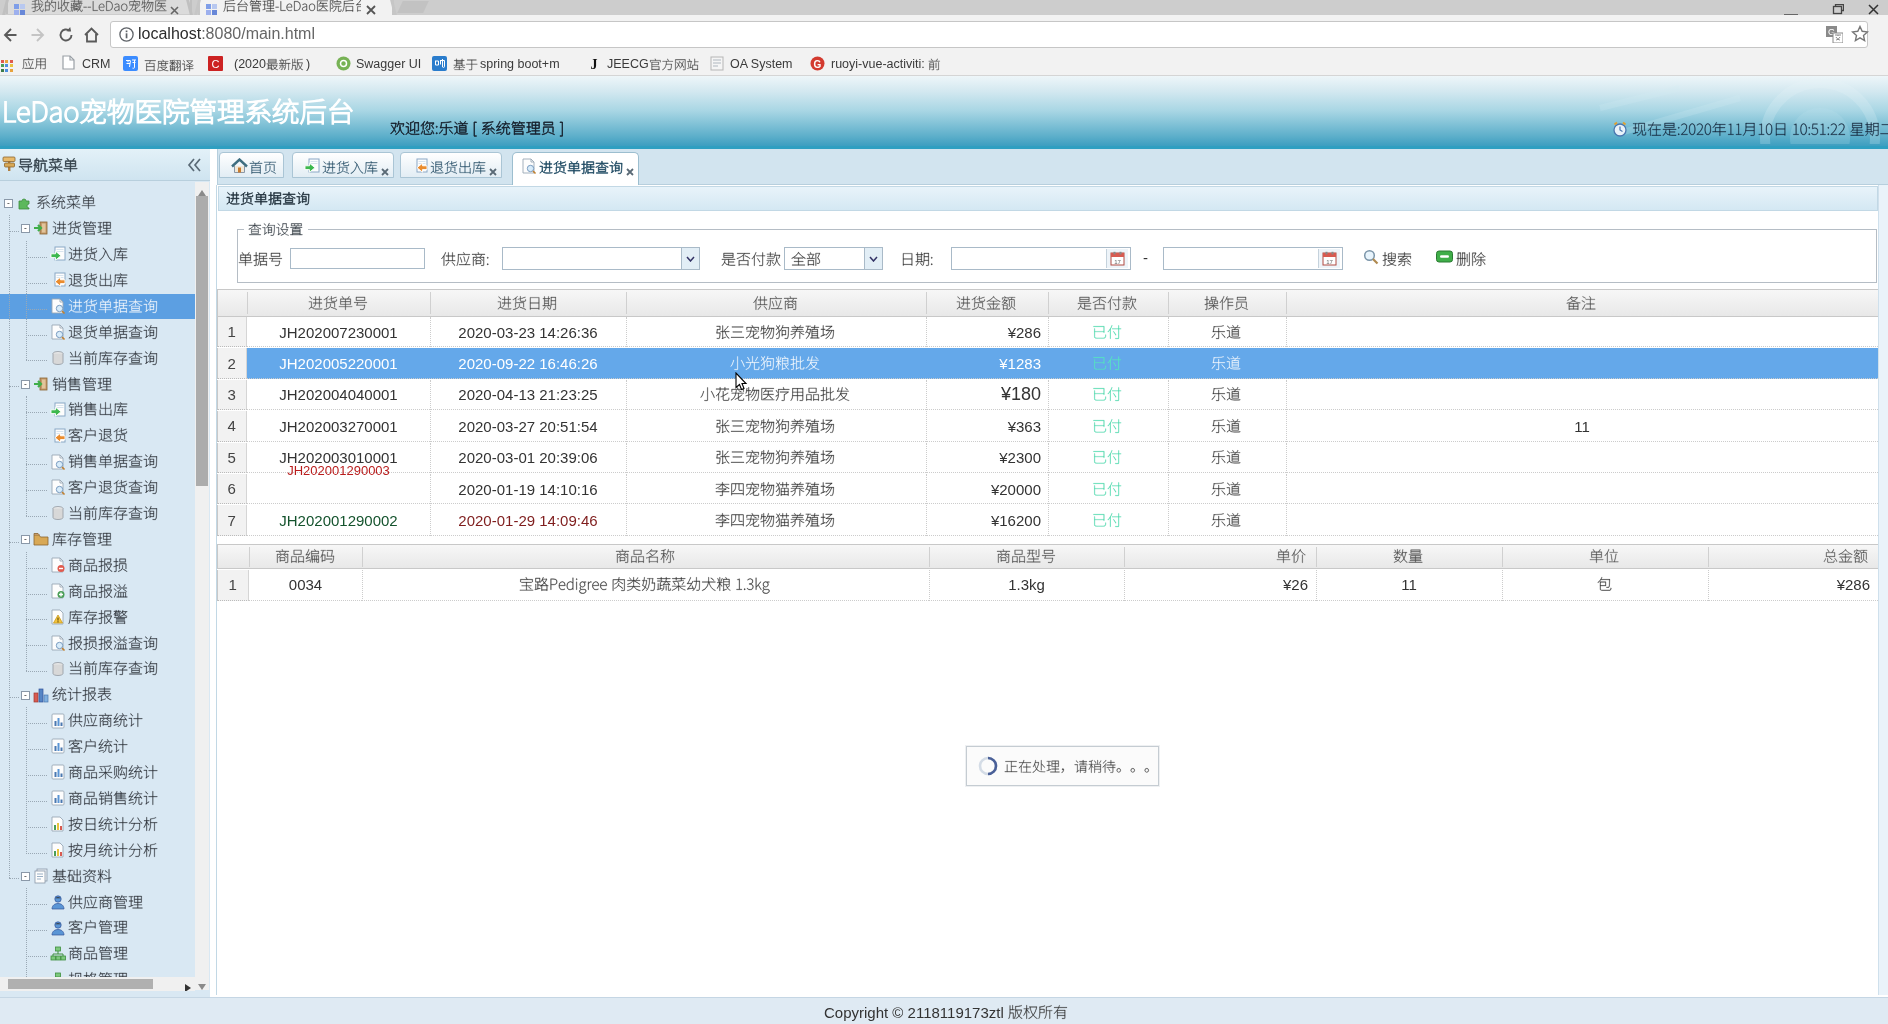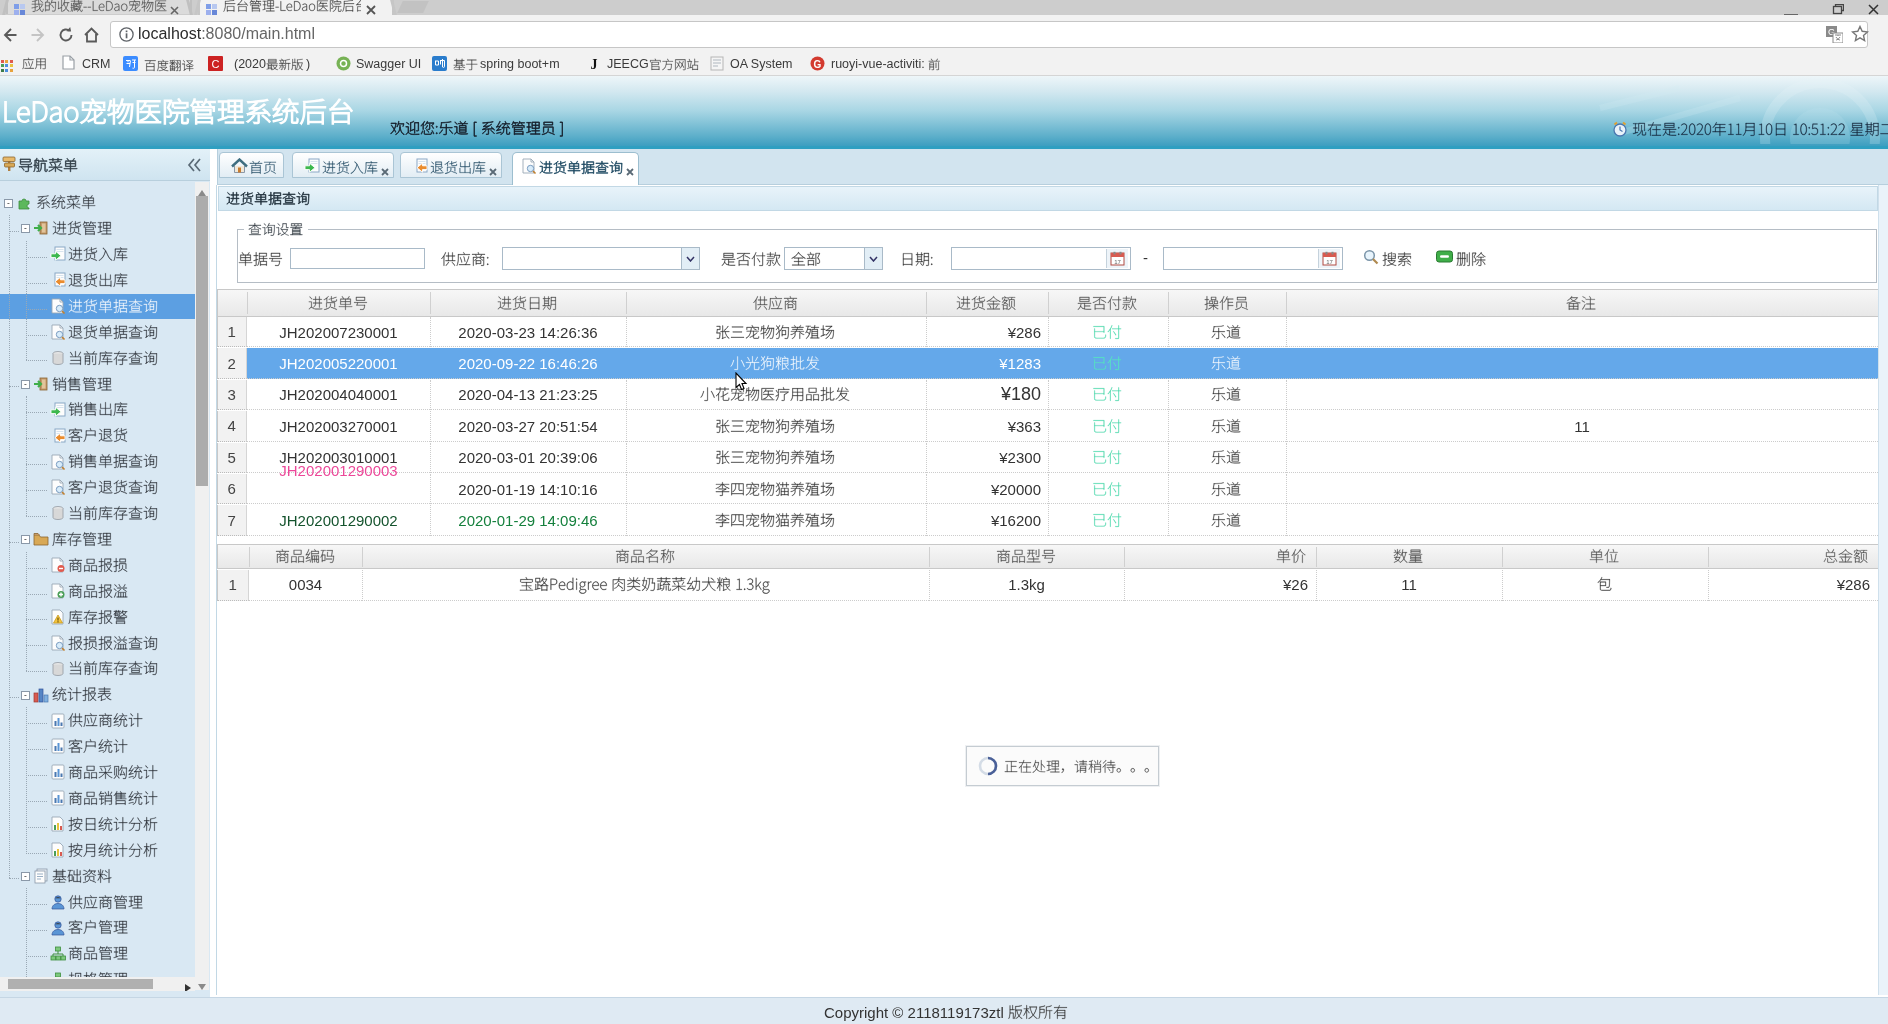--- a/index.html
+++ b/index.html
@@ -1413,21 +1413,21 @@
     </svg>
   </div>
 <div style="position:absolute;left:430px;top:442.6px;width:1px;height:30.4px;border-left:1px dotted #ccc"></div>
 <div style="position:absolute;left:626px;top:442.6px;width:1px;height:30.4px;border-left:1px dotted #ccc"></div>
 <div style="position:absolute;left:926px;top:442.6px;width:1px;height:30.4px;border-left:1px dotted #ccc"></div>
 <div style="position:absolute;left:1048px;top:442.6px;width:1px;height:30.4px;border-left:1px dotted #ccc"></div>
 <div style="position:absolute;left:1168px;top:442.6px;width:1px;height:30.4px;border-left:1px dotted #ccc"></div>
 <div style="position:absolute;left:1286px;top:442.6px;width:1px;height:30.4px;border-left:1px dotted #ccc"></div>
 <div style="position:absolute;left:247px;top:474px;width:1631px;height:30.4px;background:#ffffff;border-bottom:1px dotted #ccc"></div>
 <div class="cellc" style="left:216.5px;top:474px;width:30.5px;height:30.4px;background:#f2f2f2;border-bottom:1px dotted #bbb;border-left:1px solid #c8c8c8;border-right:1px solid #d5d5d5;font-size:15px;color:#444">6</div>
-<div class="cellc" style="left:247px;top:455px;width:183px;height:30.4px;font-size:15px;color:#ec4899">JH202001290003</div>
+<div class="cellc" style="left:247px;top:455px;width:183px;height:30.4px;font-size:13px;color:#b91c1c">JH202001290003</div>
 <div class="cellc" style="left:430px;top:474px;width:196px;height:30.4px;font-size:15px;color:#333">2020-01-19 14:10:16</div>
 <div class="cellc" style="left:626px;top:474px;width:300px;height:30.4px">
     <svg class="ct" width="122" height="19" viewBox="0 0 122 19">
       <g fill="#333" stroke="#333" stroke-width="20" transform="translate(0,14.7) scale(0.015000,-0.015000)">
         <use href="#g130" x="0"></use>
         <use href="#g131" x="1000"></use>
         <use href="#g10" x="2000"></use>
         <use href="#g11" x="3000"></use>
         <use href="#g132" x="4000"></use>
         <use href="#g119" x="5000"></use>
@@ -1455,21 +1455,21 @@
   </div>
 <div style="position:absolute;left:430px;top:474px;width:1px;height:30.4px;border-left:1px dotted #ccc"></div>
 <div style="position:absolute;left:626px;top:474px;width:1px;height:30.4px;border-left:1px dotted #ccc"></div>
 <div style="position:absolute;left:926px;top:474px;width:1px;height:30.4px;border-left:1px dotted #ccc"></div>
 <div style="position:absolute;left:1048px;top:474px;width:1px;height:30.4px;border-left:1px dotted #ccc"></div>
 <div style="position:absolute;left:1168px;top:474px;width:1px;height:30.4px;border-left:1px dotted #ccc"></div>
 <div style="position:absolute;left:1286px;top:474px;width:1px;height:30.4px;border-left:1px dotted #ccc"></div>
 <div style="position:absolute;left:247px;top:505.4px;width:1631px;height:30.4px;background:#ffffff;border-bottom:1px dotted #ccc"></div>
 <div class="cellc" style="left:216.5px;top:505.4px;width:30.5px;height:30.4px;background:#f2f2f2;border-bottom:1px dotted #bbb;border-left:1px solid #c8c8c8;border-right:1px solid #d5d5d5;font-size:15px;color:#444">7</div>
 <div class="cellc" style="left:247px;top:505.4px;width:183px;height:30.4px;font-size:15px;color:#14532d">JH202001290002</div>
-<div class="cellc" style="left:430px;top:505.4px;width:196px;height:30.4px;font-size:15px;color:#15803d">2020-01-29 14:09:46</div>
+<div class="cellc" style="left:430px;top:505.4px;width:196px;height:30.4px;font-size:15px;color:#7f1d1d">2020-01-29 14:09:46</div>
 <div class="cellc" style="left:626px;top:505.4px;width:300px;height:30.4px">
     <svg class="ct" width="122" height="19" viewBox="0 0 122 19">
       <g fill="#333" stroke="#333" stroke-width="20" transform="translate(0,14.7) scale(0.015000,-0.015000)">
         <use href="#g130" x="0"></use>
         <use href="#g131" x="1000"></use>
         <use href="#g10" x="2000"></use>
         <use href="#g11" x="3000"></use>
         <use href="#g132" x="4000"></use>
         <use href="#g119" x="5000"></use>
         <use href="#g120" x="6000"></use>

